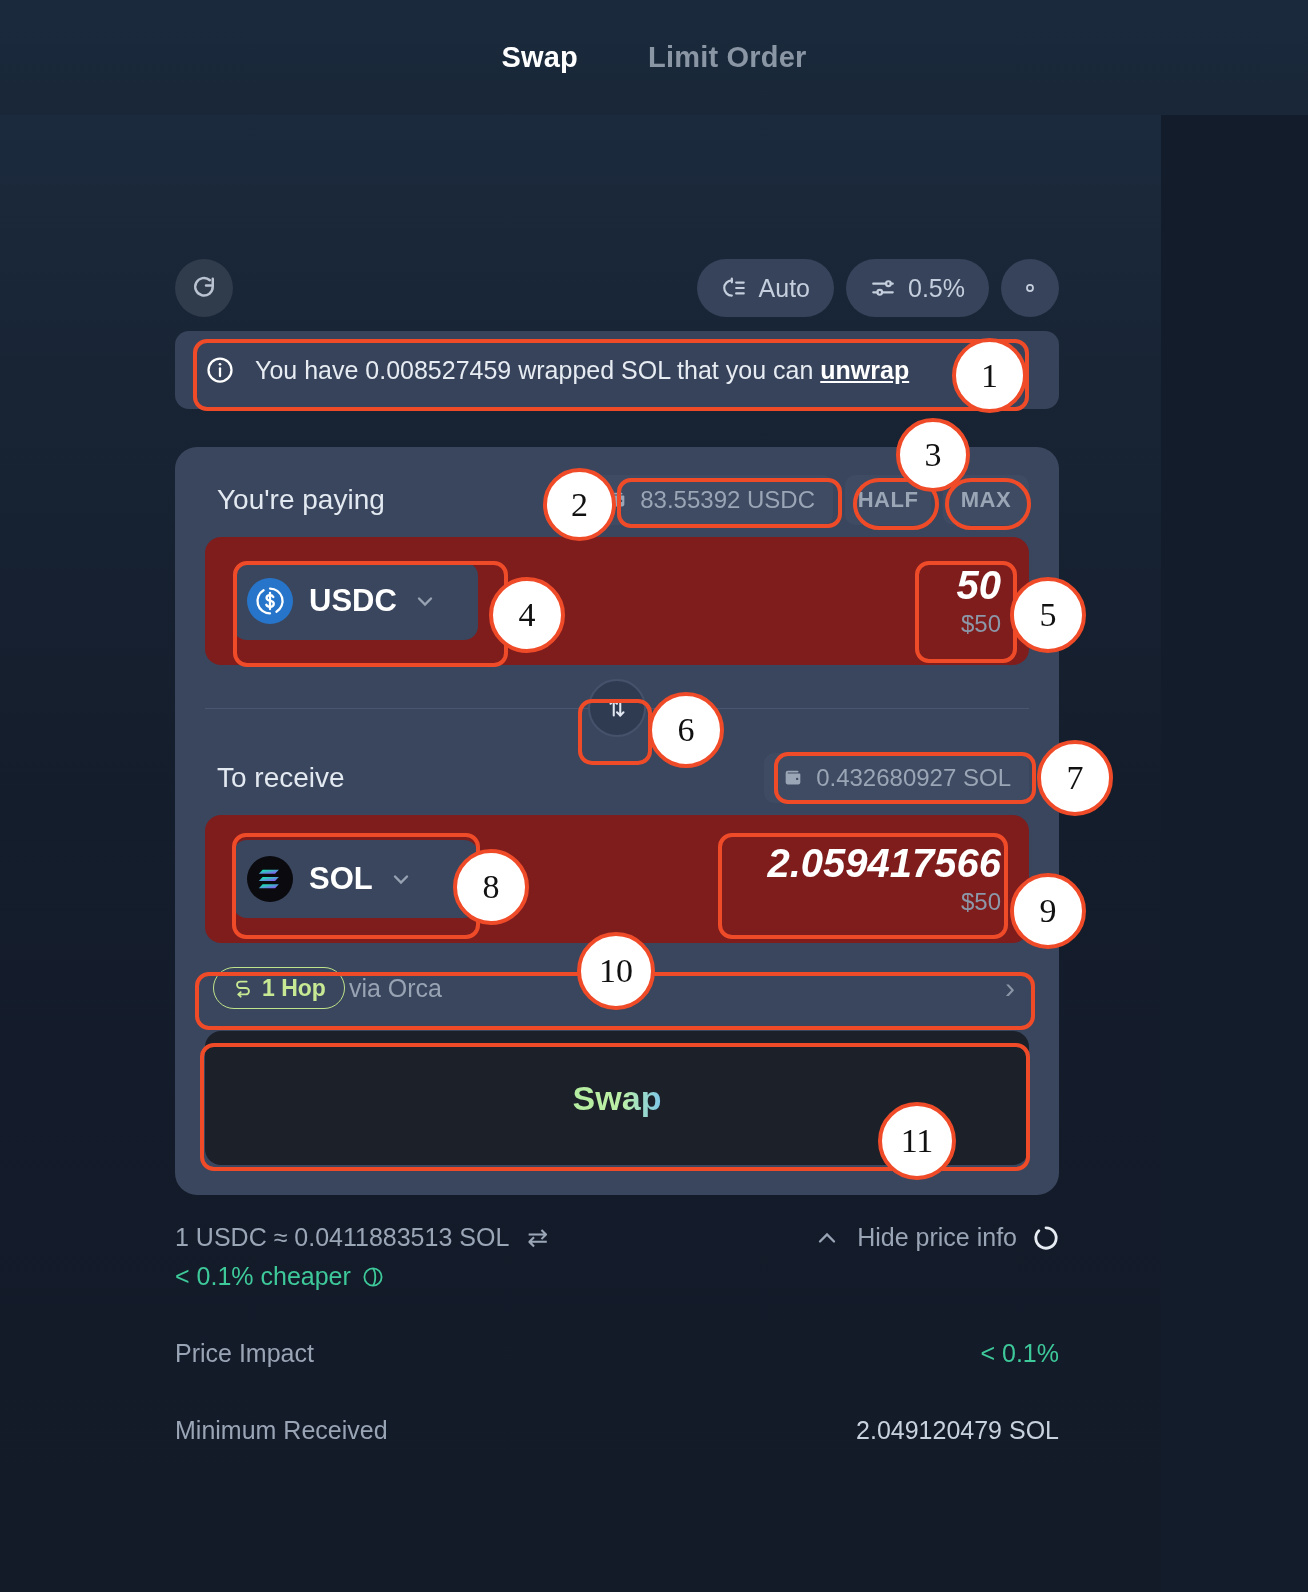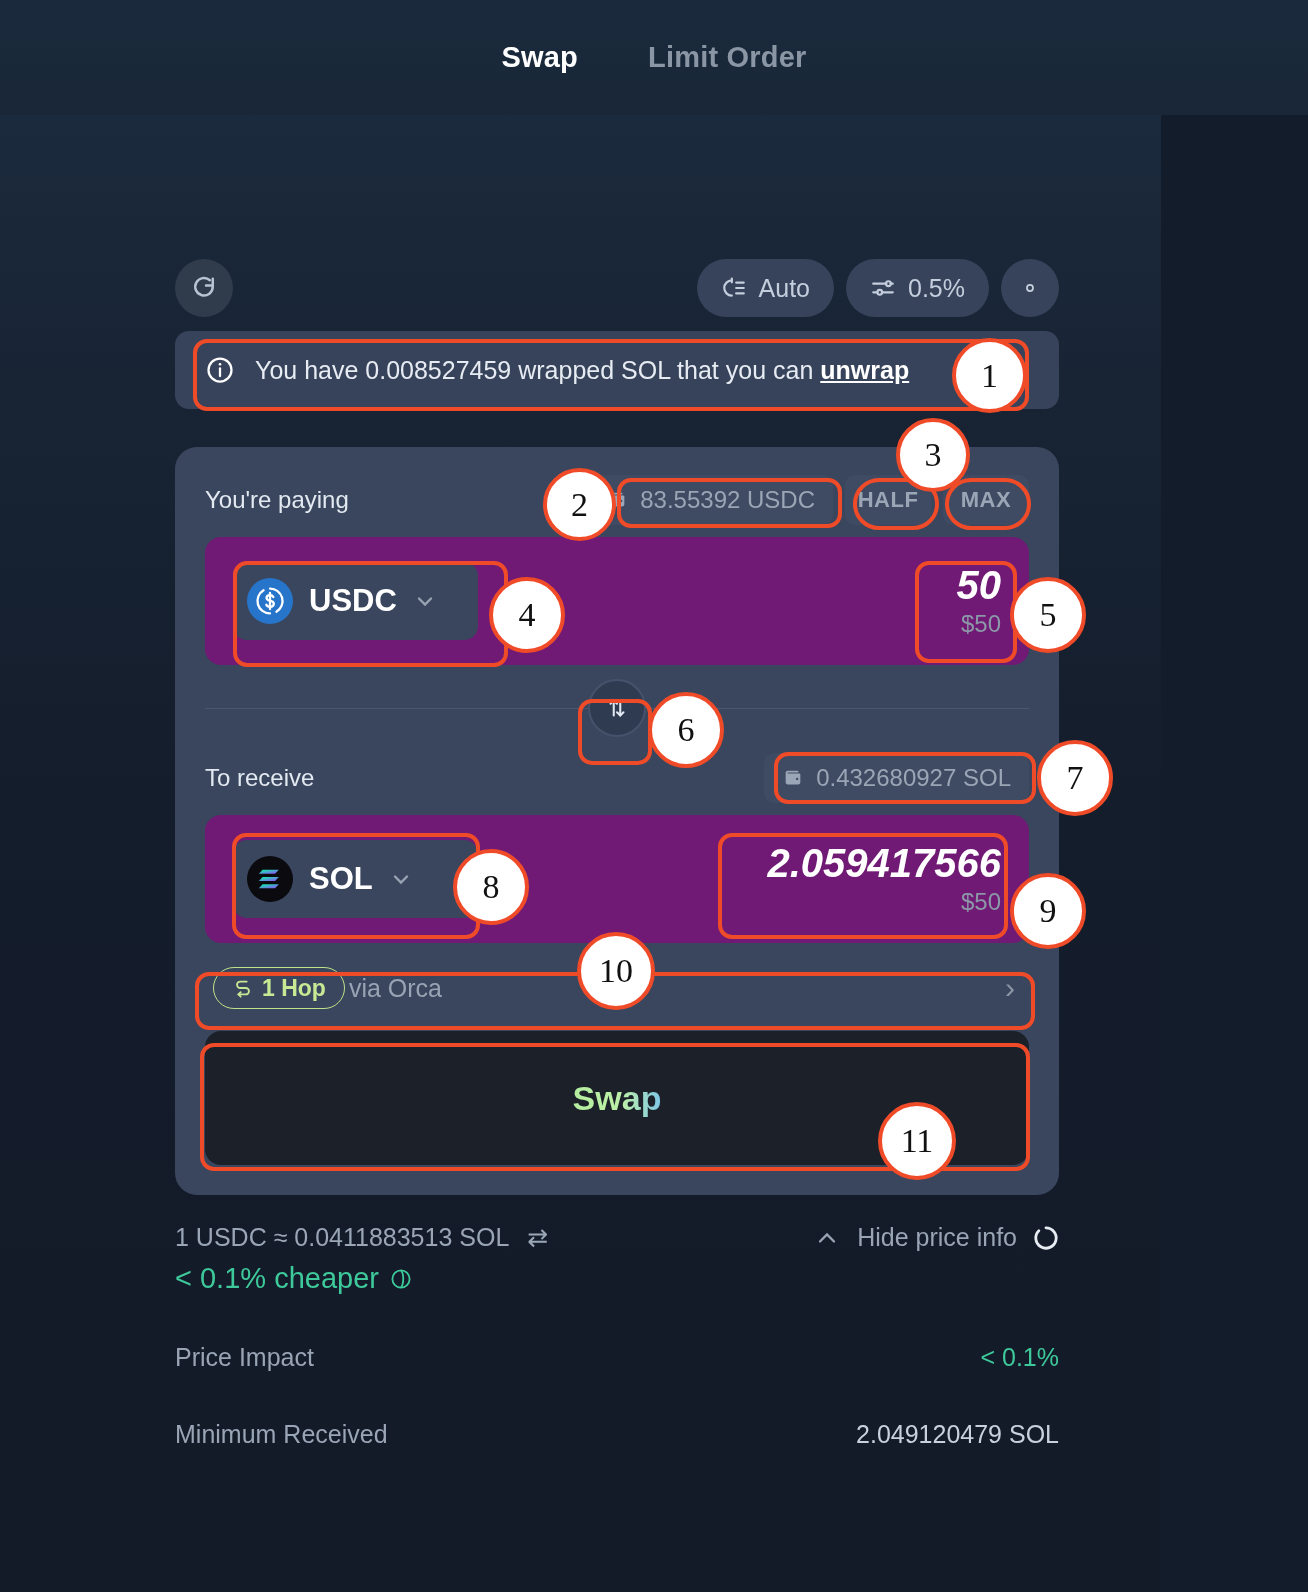--- a/index.html
+++ b/index.html
@@ -115,21 +115,22 @@
     border-radius: 22px;
     padding: 26px 30px 30px 30px;
   }
   .row-label {
     display: flex;
     align-items: center;
     height: 54px;
   }
   .row-label .lbl {
     color: #e3e9f1;
-    font-size: 24px;
+    font-size: 28px;
+    margin-left: 12px;
   }
   .row-right {
     margin-left: auto;
     display: flex;
     align-items: center;
     gap: 12px;
   }
   .balance-pill {
     height: 50px;
     border-radius: 10px;
@@ -150,21 +151,21 @@
     color: #9aa5b6;
     font-size: 22px;
     font-weight: bold;
     letter-spacing: .5px;
     cursor: pointer;
   }
 
   
   .token-panel {
     margin-top: 10px;
-    background: #701a75;
+    background: #7f1d1d;
     border-radius: 16px;
     height: 128px;
     display: flex;
     align-items: center;
     padding: 8px 28px;
     justify-content: space-between;
   }
   .token-select {
     height: 78px;
     background: #3a465d;
@@ -275,21 +276,21 @@
   .swapdir { color: #9aa5b6; font-size: 25px; margin-left: 18px; cursor:pointer; }
   .hide-wrap {
     margin-left: auto;
     display: flex; align-items: center; gap: 16px;
     cursor: pointer;
   }
   .hide-txt { color: #99a4b5; font-size: 25px; }
   .cheaper {
     margin-top: 10px;
     color: #3ec99a;
-    font-size: 29px;
+    font-size: 25px;
     display: flex; align-items: center; gap: 10px;
   }
   .kv {
     display: flex; align-items: center;
     margin-top: 48px;
   }
   .kv .k { color: #99a4b5; font-size: 25px; }
   .kv .v { margin-left: auto; font-size: 25px; color: #c8d2de; }
   .kv .v.green { color: #3ec99a; }
 

